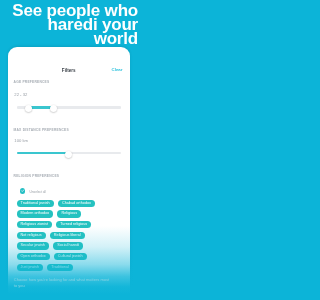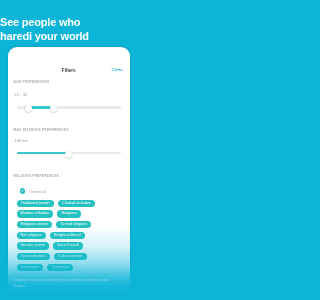--- a/index.html
+++ b/index.html
@@ -1,19 +1,19 @@
 <!DOCTYPE html>
 <html><head>
 <meta charset="utf-8">
 <style>
   html,body{margin:0;padding:0;}
   body{width:138px;height:300px;overflow:hidden;font-family:"Liberation Sans",sans-serif;
        background:#0cb4d8;position:relative;}
-  .hero-title{position:absolute;left:0;top:15px;width:138px;text-align:left;color:#ffffff;
-    font-size:11px;line-height:14px;font-weight:bold;letter-spacing:-0.2px;}
+  .hero-title{position:absolute;left:0;top:4px;width:138px;text-align:right;color:#ffffff;
+    font-size:17px;line-height:14px;font-weight:bold;letter-spacing:-0.2px;}
   .panel{position:absolute;left:8px;top:47px;width:121.5px;height:253px;background:#ffffff;
     border-radius:9px 9px 0 0;box-shadow:0 -1px 3px rgba(0,0,0,0.10);}
   .ptitle{position:absolute;left:0;top:20.5px;width:121.5px;text-align:center;font-size:4.6px;
     font-weight:bold;color:#3f454c;}
   .pclear{position:absolute;left:96px;top:19.8px;width:26px;text-align:center;font-size:4.4px;
     color:#2ec2dd;font-weight:bold;}
   .lbl{position:absolute;font-size:3.3px;color:#a8aeb5;letter-spacing:0.2px;font-weight:bold;}
   .val{position:absolute;font-size:4.2px;color:#9ba1a8;}
   .track{position:absolute;left:16.5px;width:104.8px;height:2.2px;border-radius:1.1px;background:#e8eaed;}
   .fill{position:absolute;height:2.2px;border-radius:1.1px;background:#3ac6cf;}

